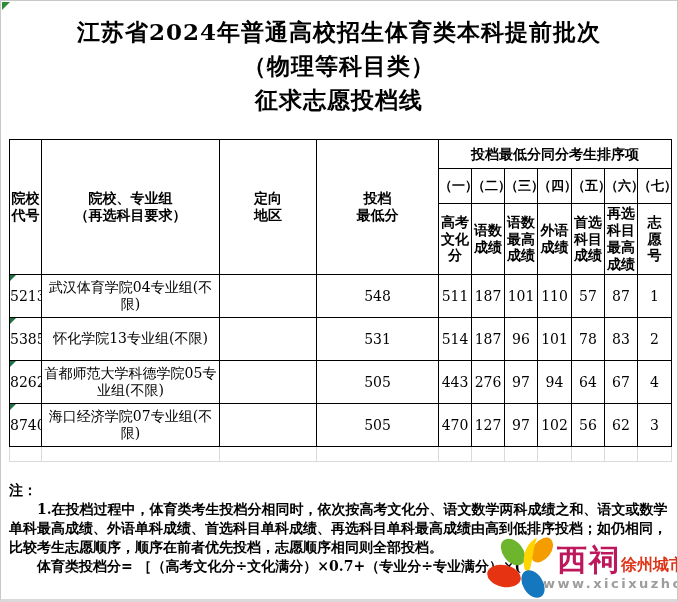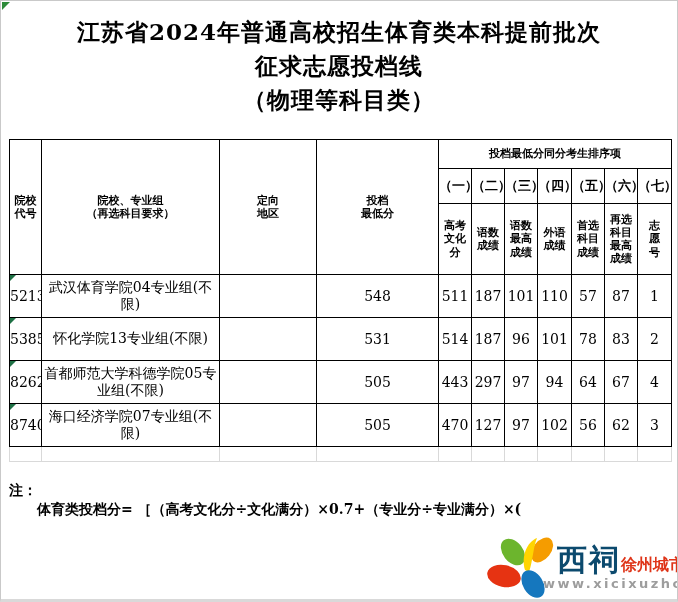--- a/index.html
+++ b/index.html
@@ -19,21 +19,21 @@
   }
   table.main{
     position:absolute;left:8px;top:138px;width:662px;
     border-collapse:collapse;table-layout:fixed;
   }
   table.main td{
     border:1px solid #000;text-align:center;vertical-align:middle;
     padding:0;overflow:hidden;
   }
   td.hdr{
-    font-weight:bold;font-size:11px;line-height:1.2;white-space:pre-line;
+    font-weight:bold;font-size:14px;line-height:1.2;white-space:pre-line;
   }
   tr.h-group td{height:28px;}
   tr.h-ord td{height:34px;font-weight:bold;font-size:13px;}
   tr.h-lbl td{height:70px;margin-top:29px;}
   tr.data td{height:42px;font-family:"DejaVu Serif","Liberation Serif",serif;font-size:14px;}
   td.code{position:relative;}
   td.grp{text-align:left;padding:0 2px 0 3px;font-size:13.5px;line-height:1.25;margin-left:7px;}
   .cell-tri{
     position:absolute;top:0;left:0;width:0;height:0;
     border-top:6px solid #1e7145;border-right:6px solid transparent;
@@ -49,38 +49,38 @@
     position:absolute;left:8px;top:480px;width:664px;
     font-family:"DejaVu Serif","Liberation Serif",serif;
     font-weight:bold;font-size:14px;line-height:19px;
   }
   .notes p{margin:0;}
   .logo{position:absolute;left:486px;top:533px;width:192px;height:66px;z-index:5;background:transparent;}
   .flower{position:absolute;left:0;top:0;width:76px;height:66px;}
   .logo-text-row{position:absolute;left:70px;top:6px;white-space:nowrap;}
   .logo-cn{
     font-family:"DejaVu Serif","Liberation Serif",serif;
-    font-size:30px;font-weight:bold;color:#0c4a6e;letter-spacing:2px;
+    font-size:30px;font-weight:bold;color:#be185d;letter-spacing:2px;
   }
   .logo-sub{font-size:16px;font-weight:bold;color:#df3418;}
   .logo-url{
     position:absolute;left:56px;top:42px;font-size:13px;font-weight:bold;
     color:#9d9d9d;letter-spacing:2.5px;
   }
 </style>
 </head>
 <body>
 
 <div class="page">
   <div class="corner-tri"></div>
 
   <div class="title">
     <div>江苏省2024年普通高校招生体育类本科提前批次</div>
+    <div>（物理等科目类）</div>
     <div>征求志愿投档线</div>
-    <div>（物理等科目类）</div>
   </div>
 
   <table class="main">
     <colgroup>
       <col style="width:32px">
         <col style="width:178px">
         <col style="width:97px">
         <col style="width:122px">
       <col style="width:33px">
         <col style="width:33px">
@@ -159,21 +159,21 @@
       <td>78</td>
       <td>83</td>
       <td>2</td>
     </tr>
     <tr class="data">
       <td class="code"><span class="cell-tri"></span><span>8262</span></td>
       <td class="grp">首都师范大学科德学院05专业组(不限)</td>
       <td></td>
       <td>505</td>
       <td>443</td>
-      <td>297</td>
+      <td>276</td>
       <td>97</td>
       <td>94</td>
       <td>64</td>
       <td>67</td>
       <td>4</td>
     </tr>
     <tr class="data">
       <td class="code"><span class="cell-tri"></span><span>8740</span></td>
       <td class="grp">海口经济学院07专业组(不限)</td>
       <td></td>
@@ -215,20 +215,21 @@
           <td></td>
           <td></td>
           <td></td>
           <td></td>
     </tr>
   </tbody>
     </table>
 
   <div class="notes">
     <p>注：</p>
+    <p>　　1.在投档过程中，体育类考生投档分相同时，依次按高考文化分、语文数学两科成绩之和、语文或数学单科最高成绩、外语单科成绩、首选科目单科成绩、再选科目单科最高成绩由高到低排序投档；如仍相同，比较考生志愿顺序，顺序在前者优先投档，志愿顺序相同则全部投档。</p>
     <p>　　体育类投档分= ［（高考文化分÷文化满分）×0.7+（专业分÷专业满分）×(</p>
   </div>
 
   <div class="logo">
     <svg class="flower" viewBox="0 0 76 66" xmlns="http://www.w3.org/2000/svg">
       <ellipse cx="26" cy="18" rx="10" ry="15" fill="#6cb52d" transform="rotate(-38 26 18)"></ellipse>
       <ellipse cx="55" cy="16" rx="9" ry="14" fill="#f59c00" transform="rotate(38 55 16)"></ellipse>
       <path d="M38,36 C34,22 40,8 50,4 C46,14 46,26 42,38 Z" fill="#ffd400"></path>
       <ellipse cx="17" cy="42" rx="17" ry="11" fill="#e63312" transform="rotate(12 17 42)"></ellipse>
       <ellipse cx="46" cy="50" rx="10" ry="15" fill="#1577be" transform="rotate(-32 46 50)"></ellipse>

